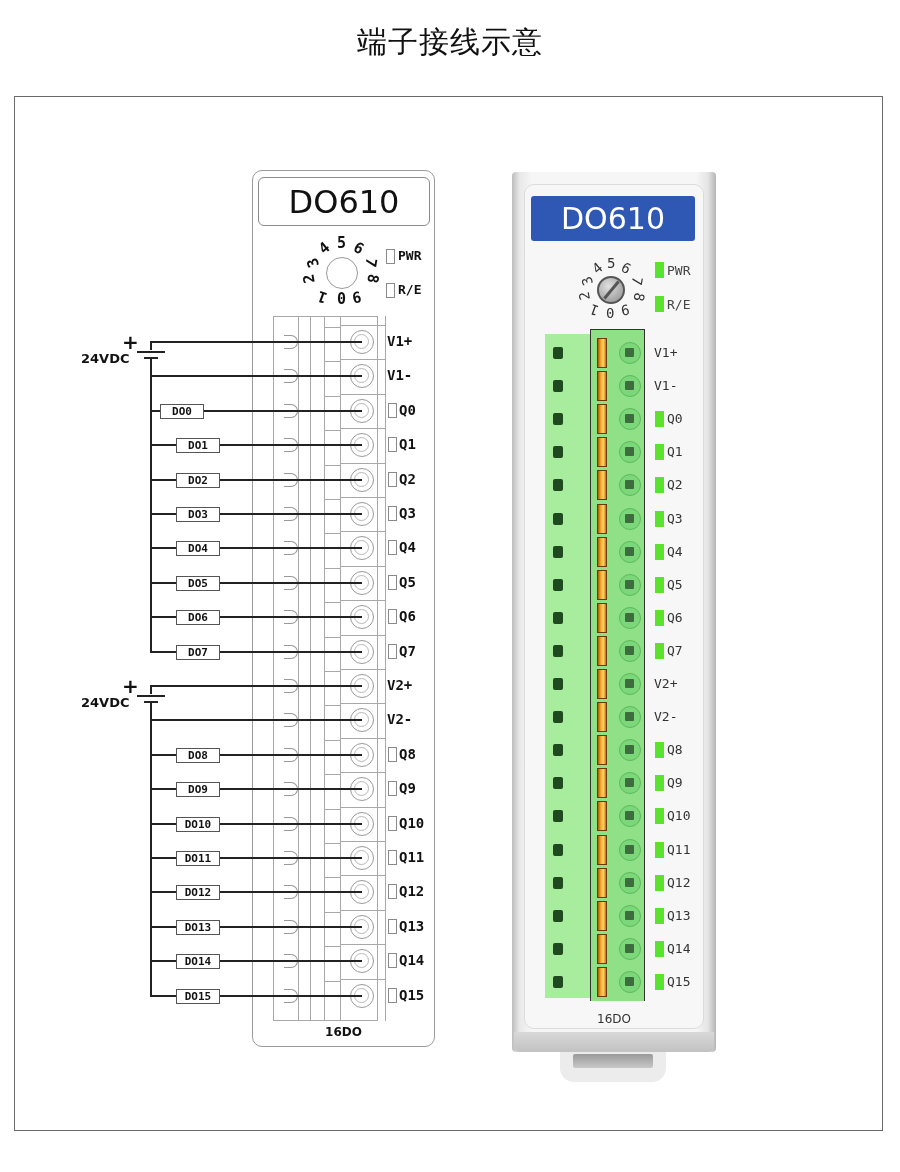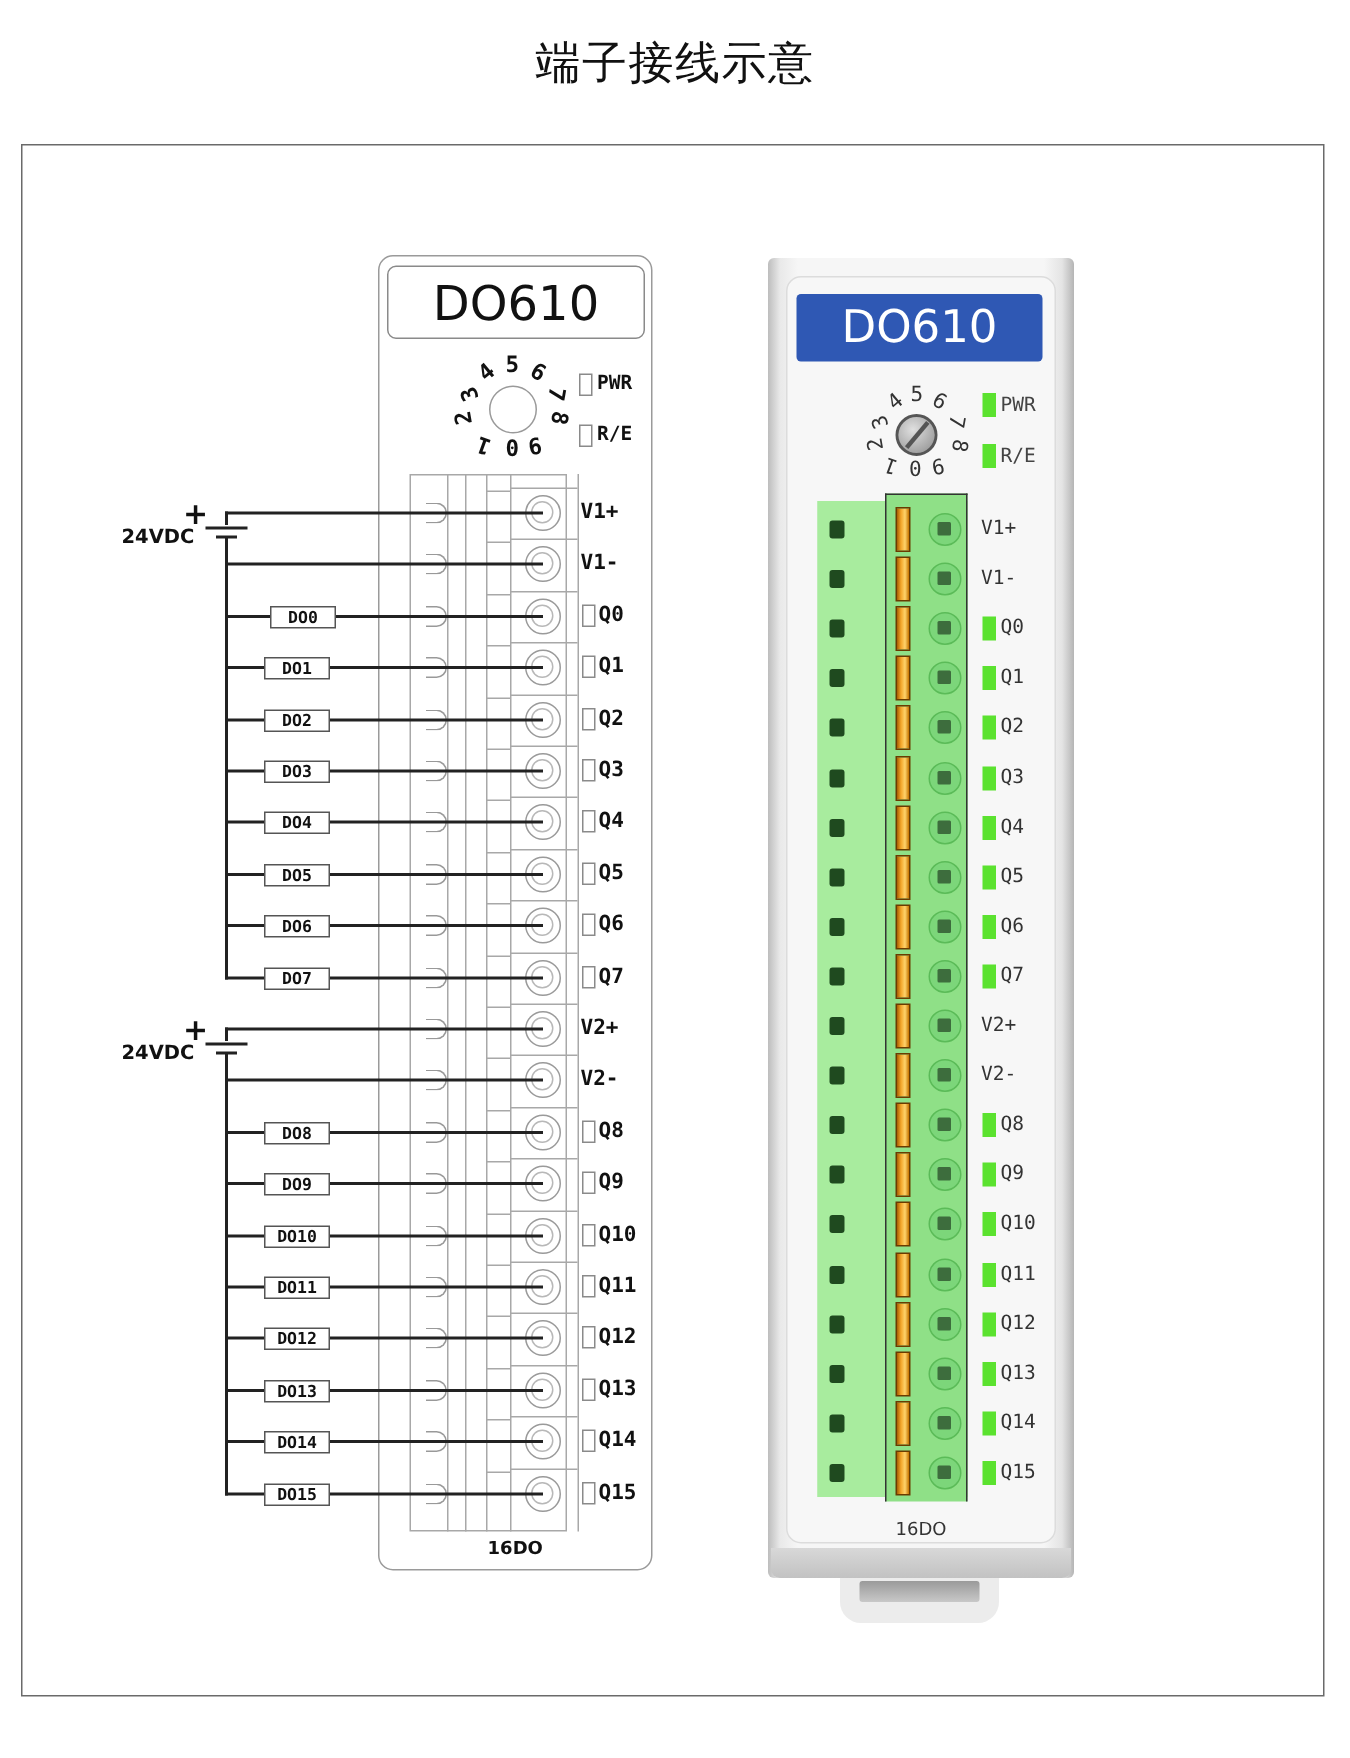--- a/index.html
+++ b/index.html
@@ -99,21 +99,21 @@
       <div class="dome" style="left:284px;top:369px;"></div>
       <div class="screw" style="left:350px;top:364px;"></div>
       <div class="term-label" style="left:387px;top:367px;">V1-</div>
       <div class="hline" style="left:340px;top:394px;width:45px;"></div>
       <div class="hline" style="left:324px;top:396px;width:16px;"></div>
       <div class="dome" style="left:284px;top:404px;"></div>
       <div class="screw" style="left:350px;top:399px;"></div>
       <div class="led-box" style="left:388px;top:403px;"></div>
       <div class="term-label" style="left:399px;top:402px;">Q0</div>
       <div class="wire" style="left:150px;top:410px;width:212px;"></div>
-      <div class="res" style="left:180px;top:404px;">DO0</div>
+      <div class="res" style="left:160px;top:404px;">DO0</div>
       <div class="hline" style="left:340px;top:428px;width:45px;"></div>
       <div class="hline" style="left:324px;top:430px;width:16px;"></div>
       <div class="dome" style="left:284px;top:438px;"></div>
       <div class="screw" style="left:350px;top:433px;"></div>
       <div class="led-box" style="left:388px;top:437px;"></div>
       <div class="term-label" style="left:399px;top:436px;">Q1</div>
       <div class="wire" style="left:150px;top:444px;width:212px;"></div>
       <div class="res" style="left:176px;top:438px;">DO1</div>
       <div class="hline" style="left:340px;top:463px;width:45px;"></div>
       <div class="hline" style="left:324px;top:465px;width:16px;"></div>

